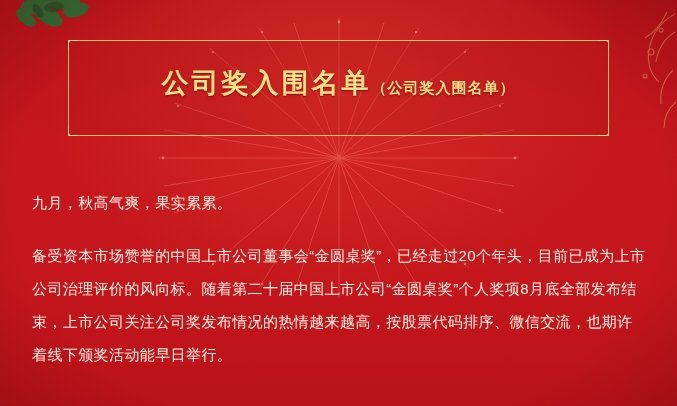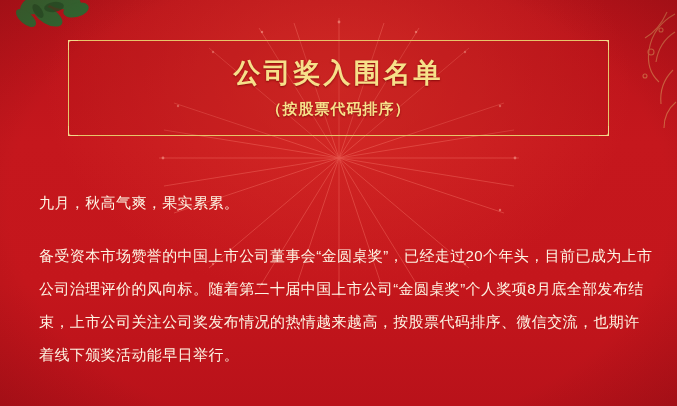--- a/index.html
+++ b/index.html
@@ -70,21 +70,21 @@
     position: absolute;
     left: 68px;
     top: 40px;
     width: 541px;
     height: 96px;
     border: 1.5px solid #e7c56a;
     border-radius: 3px;
     background: rgba(170,14,20,0.18);
     box-sizing: border-box;
     display: flex;
-    flex-direction: column;
+    flex-direction: row;
     align-items: center;
     justify-content: center;
   }
   #title-card .corner {
     position: absolute;
     width: 9px;
     height: 9px;
     border: 1.5px solid #f2d98c;
   }
   #title-card .corner.tl { left: -1px; top: -1px; border-right: none; border-bottom: none; }
@@ -104,21 +104,21 @@
   #subtitle {
     color: #f7e08a;
     font-size: 15px;
     font-weight: bold;
     letter-spacing: 1px;
     text-shadow: 0 1px 2px rgba(110,0,0,0.7);
   }
 
   #body-text {
     position: absolute;
-    left: 39px;
+    left: 32px;
     top: 186px;
     width: 614px;
     color: #fdf4e3;
     font-size: 15px;
     line-height: 33px;
     letter-spacing: 0.4px;
   }
   #body-text p {
     margin: 0 0 10px 0;
   }
@@ -211,21 +211,21 @@
   </svg>
 
   <div id="vignette"></div>
 
   <div id="title-card">
     <span class="corner tl"></span>
     <span class="corner tr"></span>
     <span class="corner bl"></span>
     <span class="corner br"></span>
     <div id="main-title">公司奖入围名单</div>
-    <div id="subtitle">（按股票代码排序）</div>
+    <div id="subtitle">（公司奖入围名单）</div>
   </div>
 
   <div id="body-text">
     <p class="lead">九月，秋高气爽，果实累累。</p>
     <p>备受资本市场赞誉的中国上市公司董事会“金圆桌奖”，已经走过20个年头，目前已成为上市公司治理评价的风向标。随着第二十届中国上市公司“金圆桌奖”个人奖项8月底全部发布结束，上市公司关注公司奖发布情况的热情越来越高，按股票代码排序、微信交流，也期许着线下颁奖活动能早日举行。</p>
   </div>
 
 </div>
 
 </body></html>

